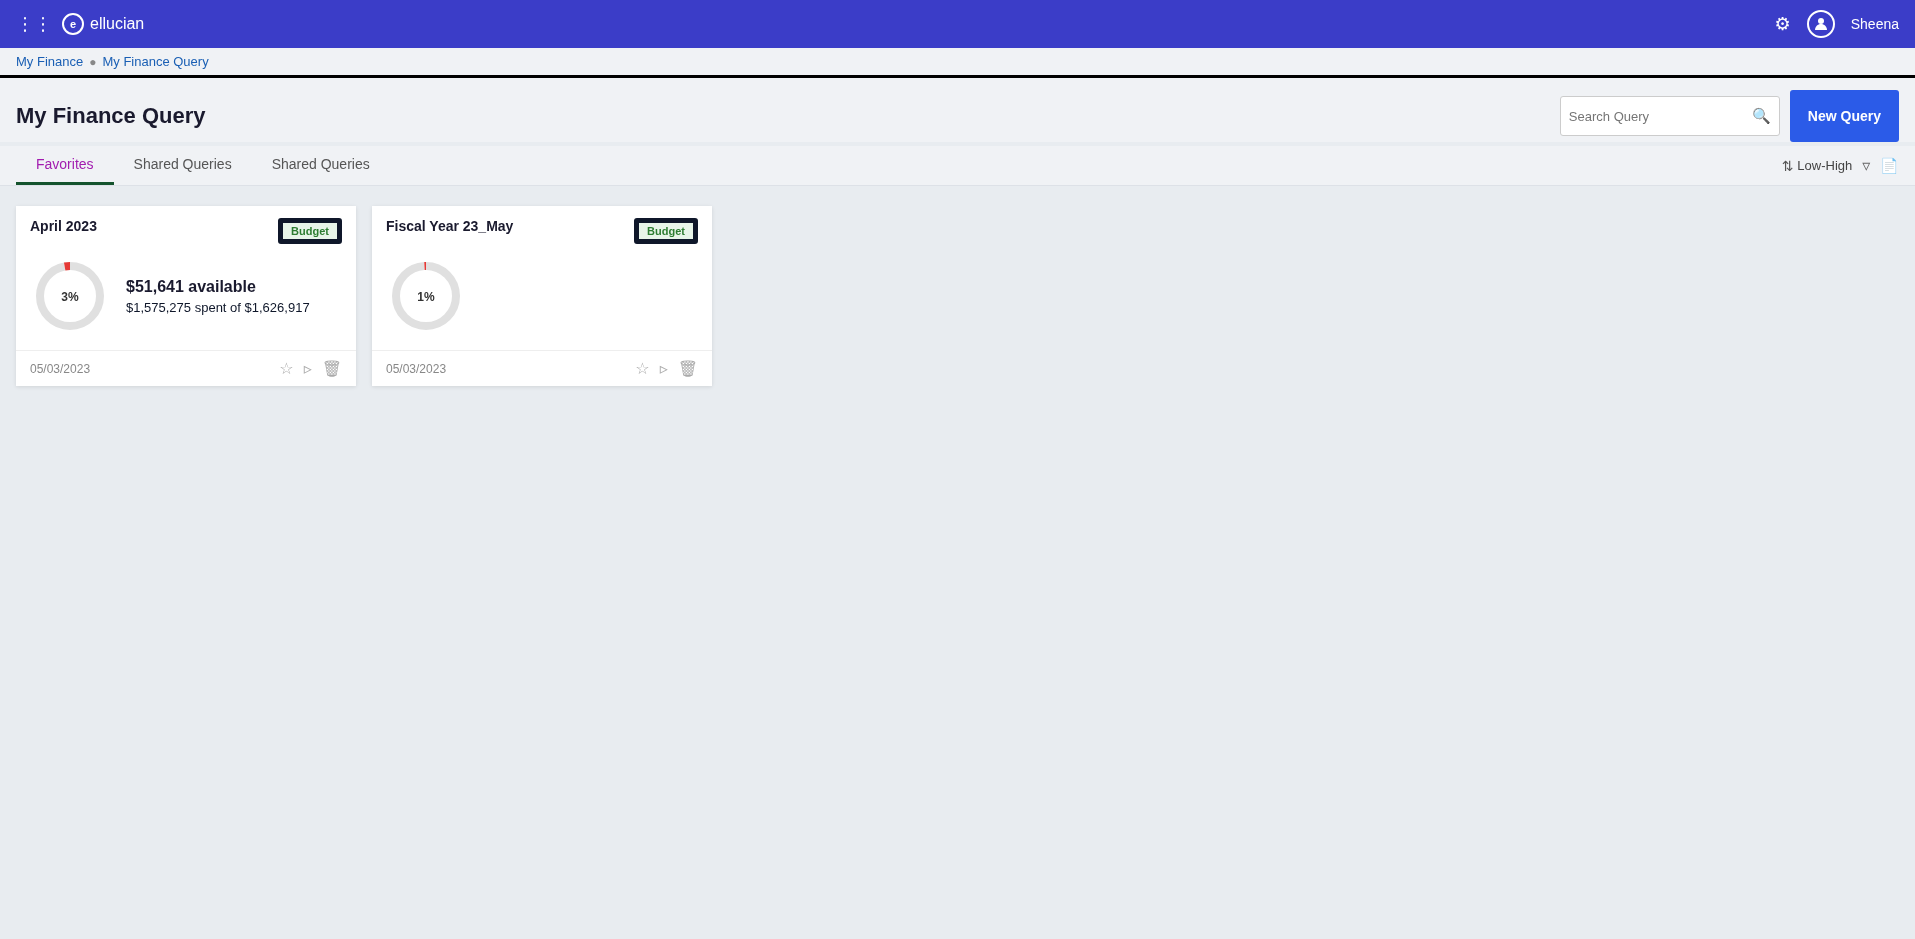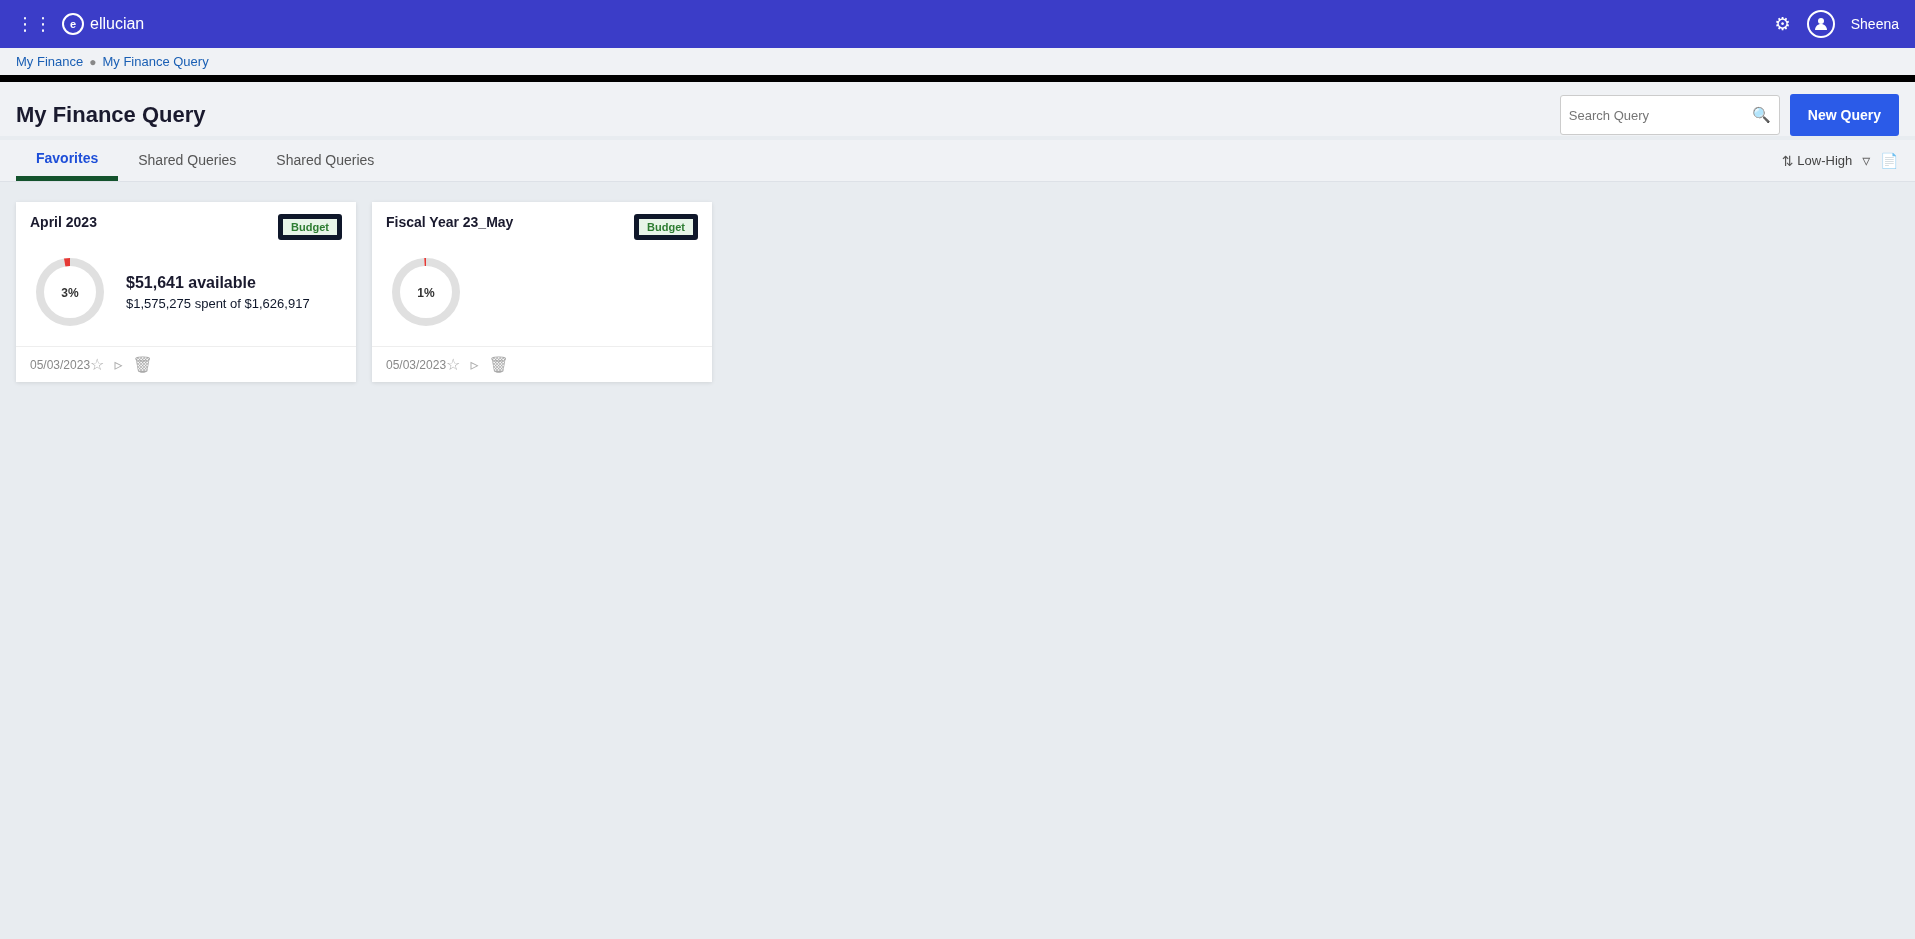--- a/index.html
+++ b/index.html
@@ -70,21 +70,21 @@
       font-size: 14px;
     }
 
     
     .breadcrumb-bar {
       background: #f0f2f5;
       padding: 6px 16px;
       display: flex;
       align-items: center;
       gap: 6px;
-      border-bottom: 7px solid #000000;
+      border-bottom: 3px solid #000000;
     }
     .breadcrumb-link {
       color: #1a5fb4;
       font-size: 13px;
       text-decoration: none;
       cursor: pointer;
     }
     .breadcrumb-separator {
       color: #888;
       font-size: 12px;
@@ -136,21 +136,21 @@
     }
     .new-query-btn {
       background: #2b5be8;
       color: white;
       border: none;
       border-radius: 3px;
       padding: 8px 18px;
       font-size: 14px;
       font-weight: 600;
       cursor: pointer;
-      height: 42px;
+      height: 52px;
       white-space: nowrap;
     }
 
     
     .tab-bar {
       background: #f0f2f5;
       padding: 0 16px;
       display: flex;
       align-items: center;
       justify-content: space-between;
@@ -163,23 +163,23 @@
     }
     .tab {
       padding: 10px 20px;
       font-size: 14px;
       cursor: pointer;
       color: #555;
       border-bottom: 3px solid transparent;
       font-weight: 400;
     }
     .tab.active {
-      color: #1d4ed8;
-      border-bottom: 5px solid #14532d;
-      font-weight: 700;
+      color: #a21caf;
+      border-bottom: 3px solid #14532d;
+      font-weight: 400;
     }
     .tab-actions {
       display: flex;
       align-items: center;
       gap: 10px;
     }
     .sort-control {
       display: flex;
       align-items: center;
       gap: 4px;
@@ -265,23 +265,24 @@
       margin-bottom: 4px;
     }
     .stat-spent {
       font-size: 13px;
       color: #0f172a;
     }
     .card-footer {
       padding: 8px 14px;
       display: flex;
       align-items: center;
-      justify-content: flex-start;
+      justify-content: space-between;
       border-top: 1px solid #eee;
       margin-top: auto;
+      gap: 41px;
     }
     .card-date {
       font-size: 12px;
       color: #888;
     }
     .card-actions {
       display: flex;
       align-items: center;
       gap: 10px;
     }

